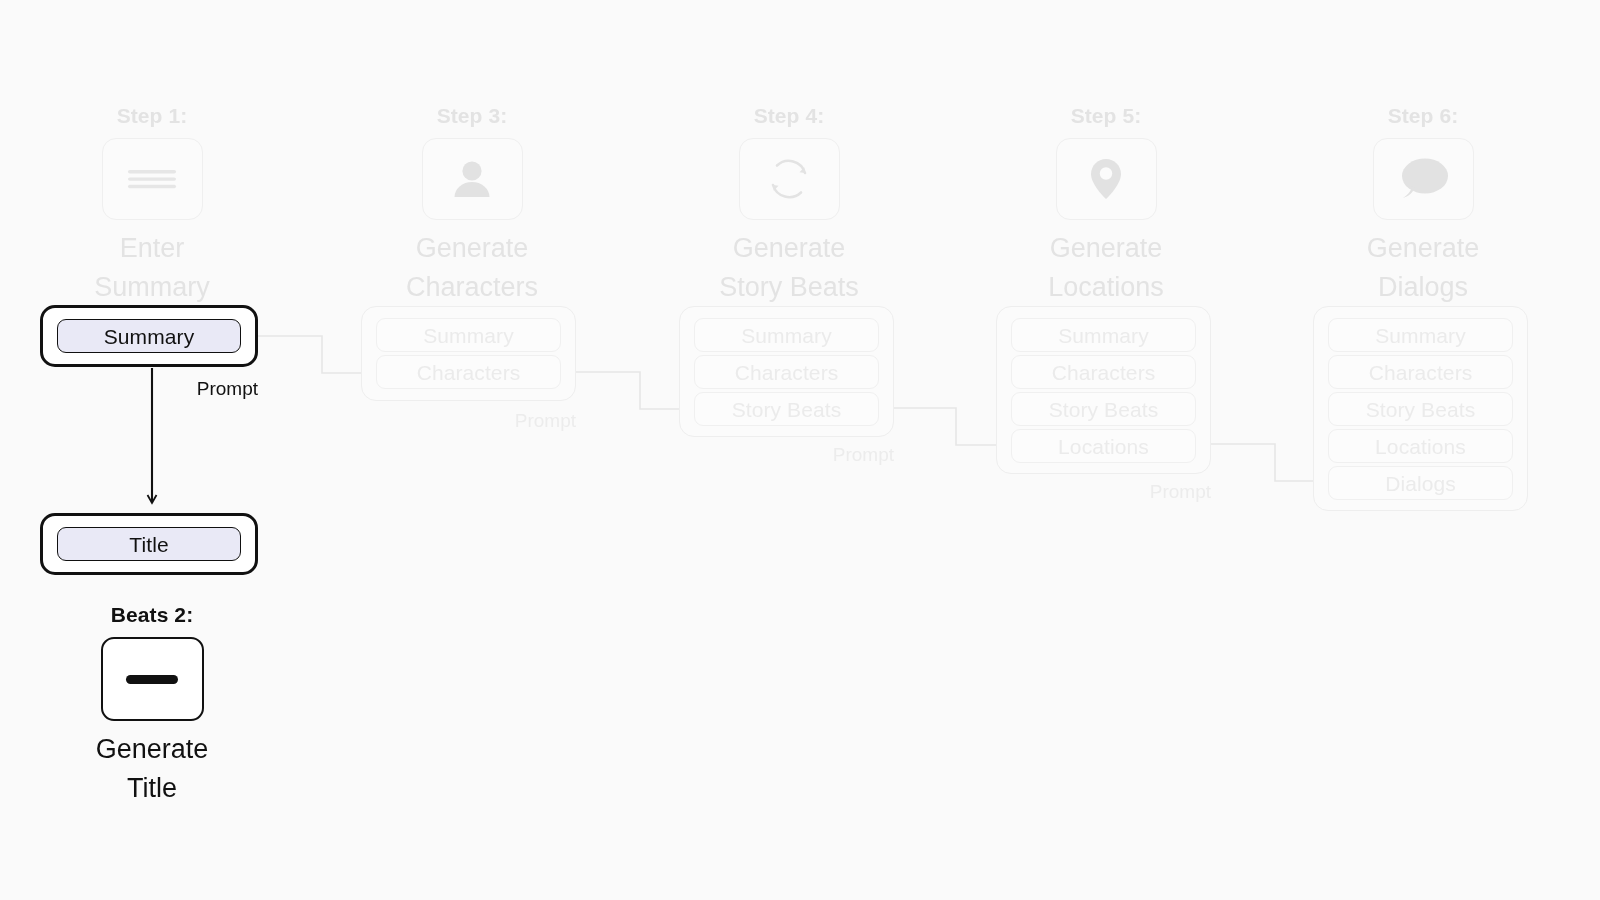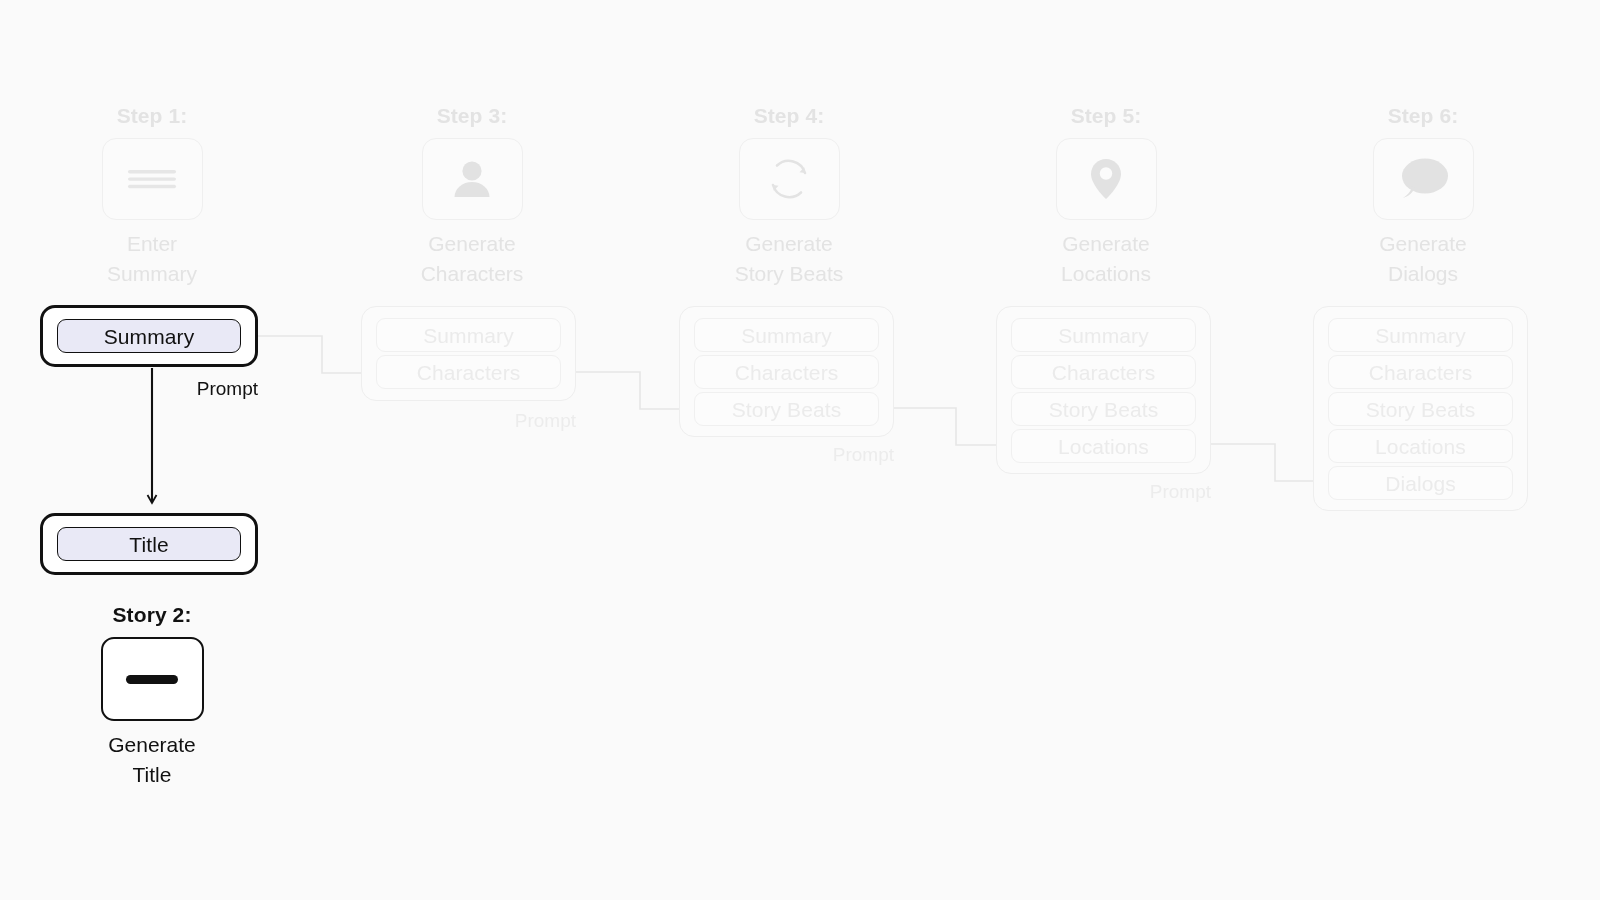--- a/index.html
+++ b/index.html
@@ -22,21 +22,21 @@
     font-size:21px;line-height:1.25;font-weight:700;
     letter-spacing:.1px;white-space:nowrap;
   }
   .step-icon{
     width:99px;height:80px;margin:9px auto 0;
     border-radius:14px;border:1.5px solid #ececec;
     background:#fcfcfc;
     display:flex;align-items:center;justify-content:center;
   }
   .step-caption{
-    font-size:21px;line-height:1.42;margin-top:9px;
+    font-size:27px;line-height:1.42;margin-top:9px;
     max-width:170px;
   }
 
   
   .faded .step-label{color:#e3e3e3;}
   .faded .step-caption{color:#e3e3e3;}
   .faded .step-icon{border-color:#efefef;background:#fbfbfb;}
 
   
   .active .step-label{color:#111;}
@@ -187,21 +187,21 @@
   <div class="card active" style="left:40px;top:305px;width:218px;height:62px;">
     <div class="pill">Summary</div>
   </div>
   <div class="prompt-cap active" style="left:40px;top:378px;width:218px;">Prompt</div>
 
   <div class="card active" style="left:40px;top:513px;width:218px;height:62px;">
     <div class="pill">Title</div>
   </div>
 
   <div class="step-col active" style="left:66px;top:602px;width:172px;">
-    <div class="step-label">Story 2:</div>
+    <div class="step-label">Beats 2:</div>
     <div class="step-icon">
       <div class="bar-glyph"></div>
     </div>
     <div class="step-caption" style="margin-left:auto;margin-right:auto;">
       <div>Generate</div>
       <div>Title</div>
     </div>
   </div>
 
   <div class="card ghost" style="left:361px;top:306px;width:215px;height:95px;">

